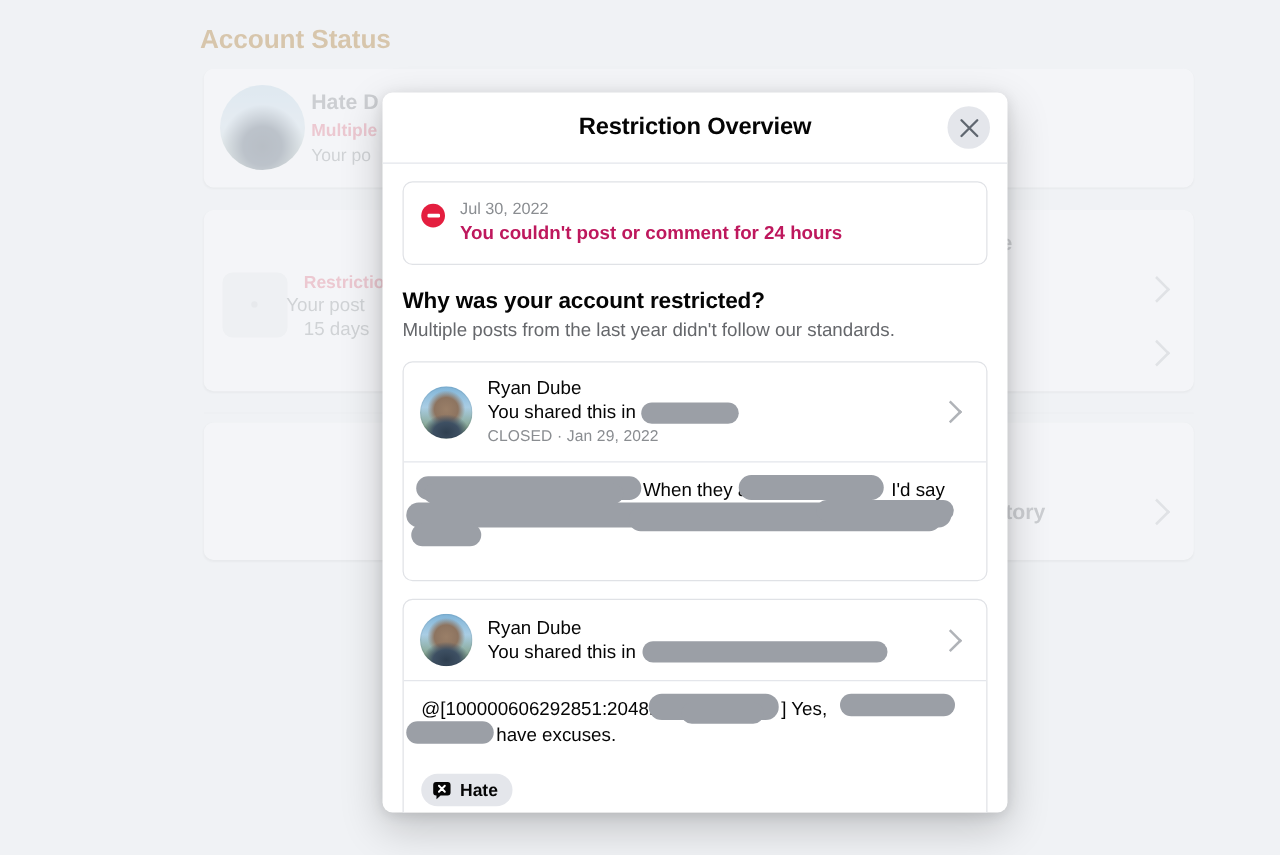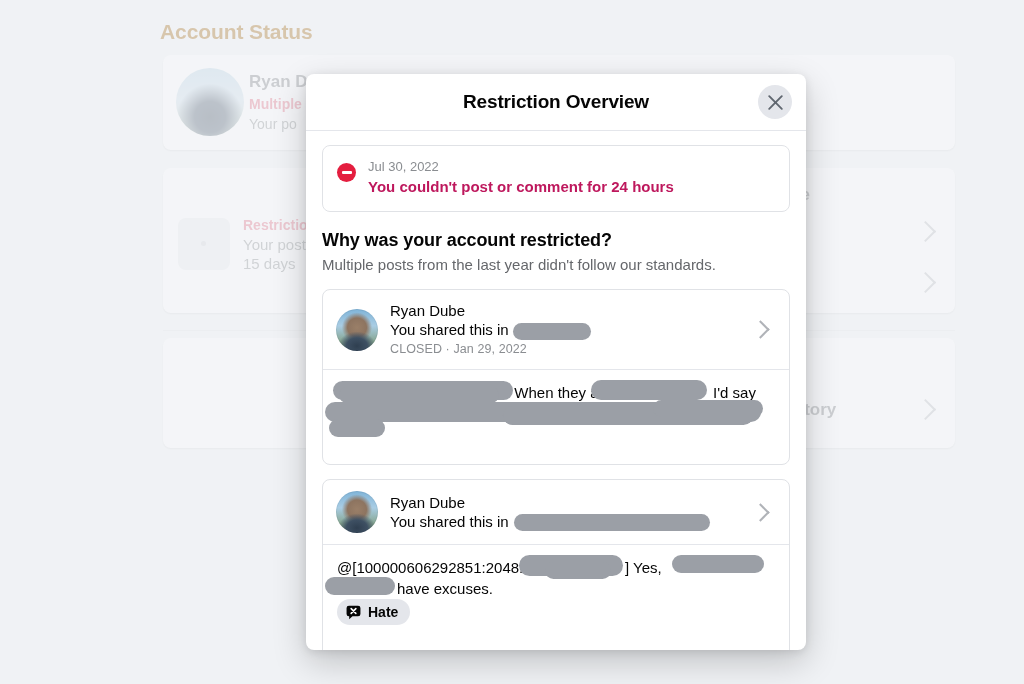--- a/index.html
+++ b/index.html
@@ -297,21 +297,21 @@
     background: #9b9fa6;
     border-radius: 40px;
     height: 15px;
   }
 
   
   .hate-badge {
     display: inline-flex;
     align-items: center;
     gap: 7px;
-    margin-top: 4px;
+    margin-top: 24px;
     padding: 5px 12px 5px 9px;
     background: #e4e6eb;
     border-radius: 16px;
     border: none;
     cursor: pointer;
   }
   .hate-badge-label {
     font-size: 14px;
     font-weight: 700;
     color: #050505;
@@ -323,34 +323,34 @@
 <div id="root">
 
   <div class="bg-page">
 
     <div class="bg-section-title" style="left:160px; top:20px;">Account Status</div>
 
     <div class="bg-card" style="left:163px; top:55px; width:792px; height:95px;"></div>
 
     <div class="bg-avatar" style="left:176px; top:68px; width:68px; height:68px;"></div>
 
-    <div class="bg-text name" style="left:249px; top:72px;">Ryan D</div>
+    <div class="bg-text name" style="left:249px; top:72px;">Hate D</div>
     <div class="bg-text danger" style="left:249px; top:96px;">Multiple</div>
     <div class="bg-text small" style="left:249px; top:116px;">Your po</div>
 
     <div class="bg-section-title" style="left:172px; top:184px;">Restrictions</div>
 
     <div class="bg-card" style="left:163px; top:168px; width:792px; height:145px;"></div>
 
     <div class="bg-thumb" style="left:178px; top:218px; width:52px; height:52px;">
       <div class="bg-thumb-dot" style="left:23px; top:23px;"></div>
     </div>
 
     <div class="bg-text danger" style="left:243px; top:217px;">Restriction</div>
-    <div class="bg-text" style="left:243px; top:236px;text-align:center;">Your post</div>
+    <div class="bg-text" style="left:229px; top:236px;text-align:center;">Your post</div>
     <div class="bg-text" style="left:243px; top:255px;">15 days</div>
 
     <div class="bg-text name" style="left:790px; top:185px;">ge</div>
 
     <div class="bg-chevron" style="left:918px; top:224px;"></div>
     <div class="bg-chevron" style="left:918px; top:275px;"></div>
 
     <div class="bg-divider" style="left:163px; top:330px; width:792px;"></div>
 
     <div class="bg-card" style="left:163px; top:338px; width:792px; height:110px;"></div>

